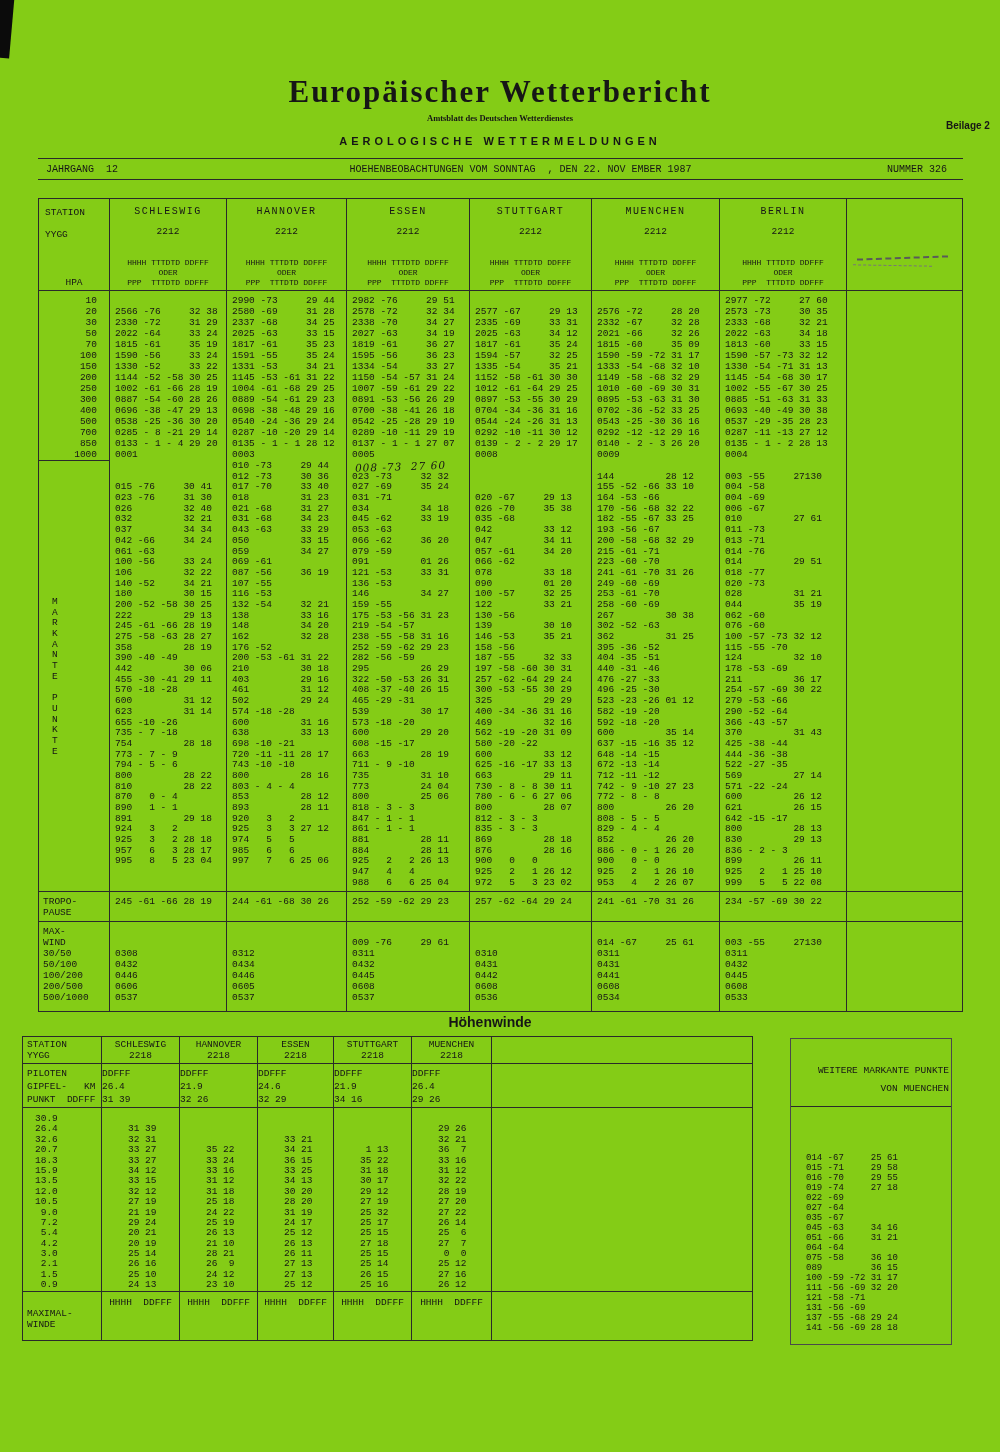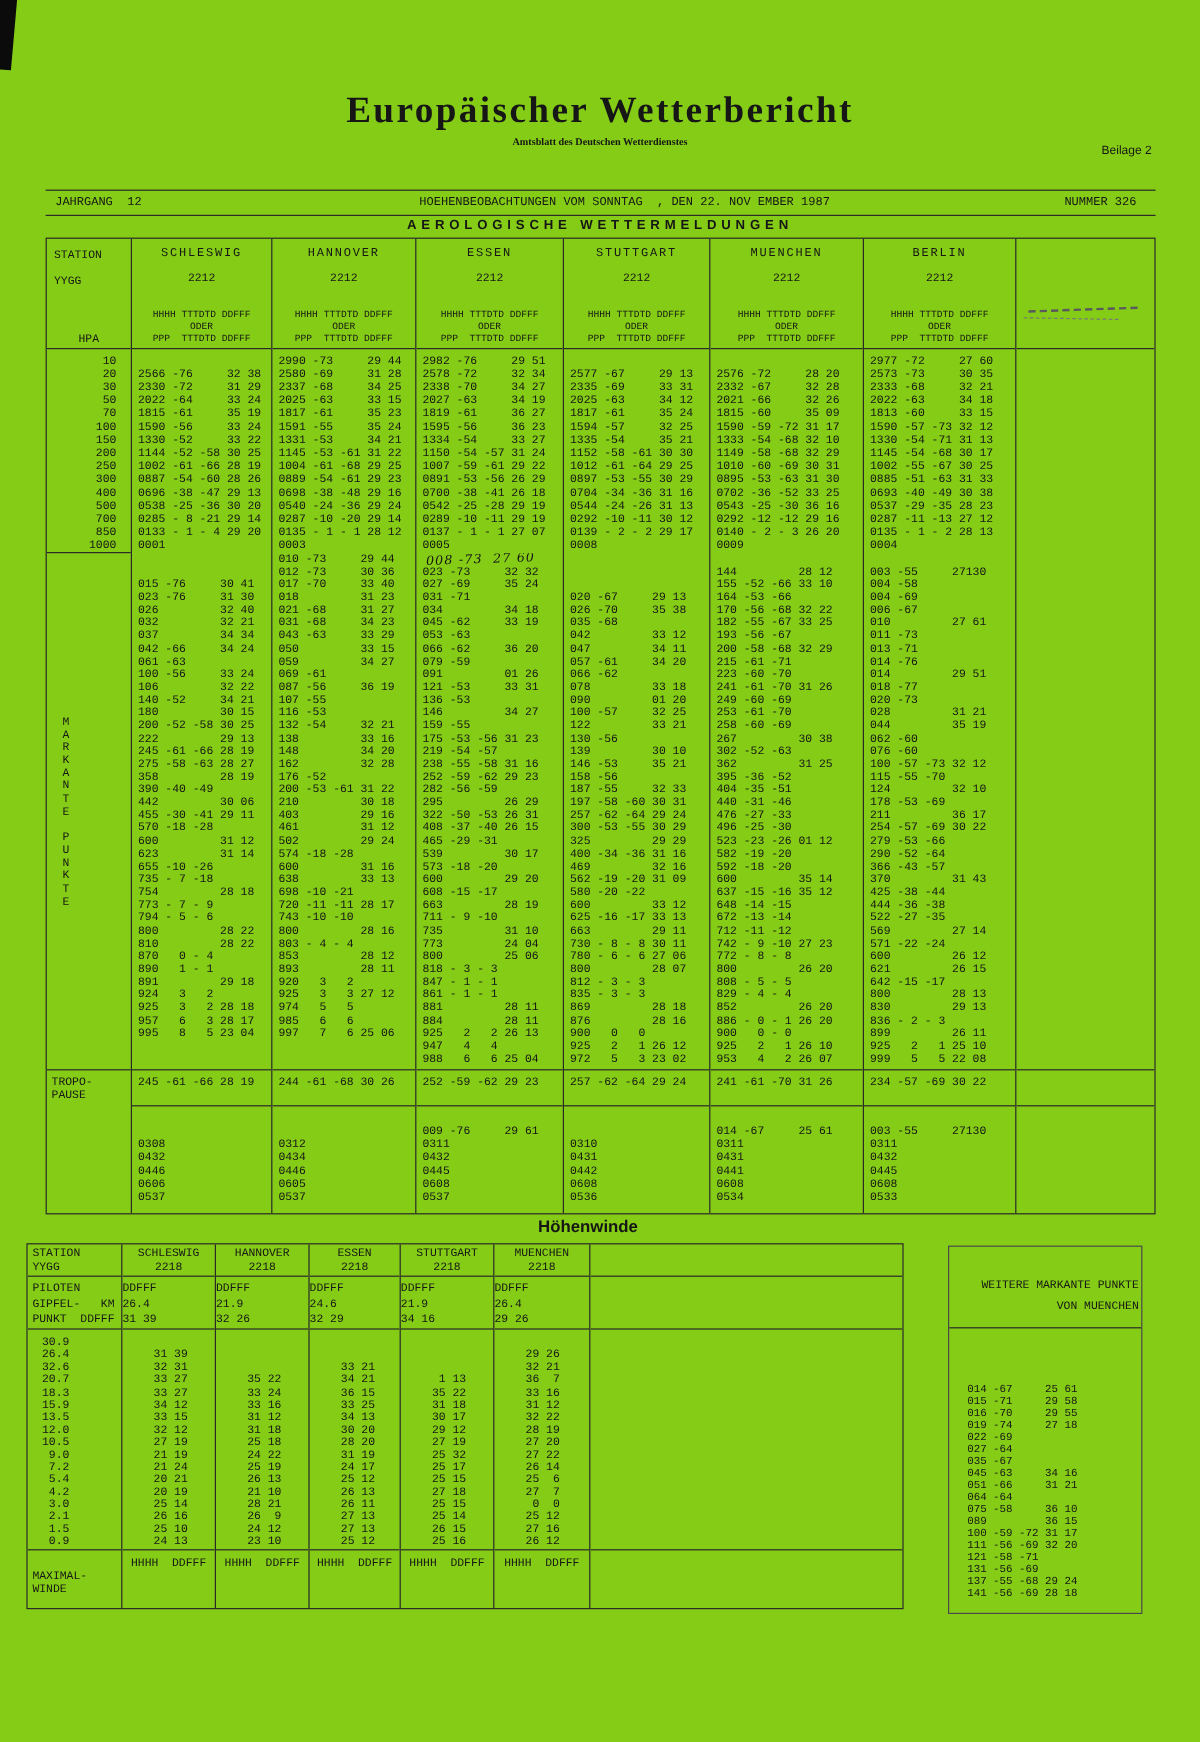--- a/index.html
+++ b/index.html
@@ -14,24 +14,24 @@
   
   .masthead-title {
     position:absolute; top:74px; left:0; width:100%; text-align:center;
     font-family:"Liberation Serif","DejaVu Serif",serif; font-weight:700;
     font-size:31px; letter-spacing:2px;
   }
   .masthead-sub {
     position:absolute; top:113px; left:0; width:100%; text-align:center;
     font-family:"Liberation Serif","DejaVu Serif",serif; font-weight:700; font-size:8.5px;
   }
-  .beilage { position:absolute; top:120px; left:886px; font-family:"Liberation Sans",sans-serif; font-weight:400; font-size:10px;padding-left:32px; }
+  .beilage { position:absolute; top:120px; left:914px; font-family:"Liberation Sans",sans-serif; font-weight:700; font-size:10px;padding-left:32px; }
   .section-title {
     position:absolute; top:135px; left:0; width:100%; text-align:center;
-    font-family:"Liberation Sans",sans-serif; font-weight:600; font-size:11px; letter-spacing:4px;margin-top:47px;
+    font-family:"Liberation Sans",sans-serif; font-weight:600; font-size:11px; letter-spacing:4px;
   }
   .jahr-row {
     position:absolute; top:158px; left:38px; width:925px; height:22px;
     border-top:1px solid #2a2a2a; border-bottom:1px solid #2a2a2a;
     display:flex; align-items:center; font-size:10px; white-space:pre;
   }
   .jahr-left { width:210px; padding-left:8px; }
   .jahr-center { flex:1; text-align:center; }
   .jahr-right { width:170px; text-align:right; padding-right:16px; }
 
@@ -158,20 +158,29 @@
           <div class="line">P</div>
           <div class="line">U</div>
           <div class="line">N</div>
           <div class="line">K</div>
           <div class="line">T</div>
           <div class="line">E</div>
         </div>
       <div class="blk-tropo">
           <div class="line">TROPO-</div>
           <div class="line">PAUSE</div>
+        </div>
+      <div class="blk-max">
+          <div class="line">MAX-</div>
+          <div class="line">WIND</div>
+          <div class="line">30/50</div>
+          <div class="line">50/100</div>
+          <div class="line">100/200</div>
+          <div class="line">200/500</div>
+          <div class="line">500/1000</div>
         </div>
     </div>
 
     <div class="mt-col" style="width:117px">
       <div class="blk-head">
         <div class="sta-name">SCHLESWIG</div>
         <div class="sta-yygg">2212</div>
         <div class="fmt-block">
           <div class="fmt">HHHH TTTDTD DDFFF</div>
           <div class="fmt">ODER</div>
@@ -728,21 +737,21 @@
           <div class="line">&nbsp;</div>
           <div class="line">31 39</div>
           <div class="line">32 31</div>
           <div class="line">33 27</div>
           <div class="line">33 27</div>
           <div class="line">34 12</div>
           <div class="line">33 15</div>
           <div class="line">32 12</div>
           <div class="line">27 19</div>
           <div class="line">21 19</div>
-          <div class="line">21 24</div>
+          <div class="line">29 24</div>
           <div class="line">20 21</div>
           <div class="line">20 19</div>
           <div class="line">25 14</div>
           <div class="line">26 16</div>
           <div class="line">25 10</div>
           <div class="line">24 13</div>
         </div>
       <div class="hw-foot">
           <div class="line">HHHH  DDFFF</div>
         </div>

